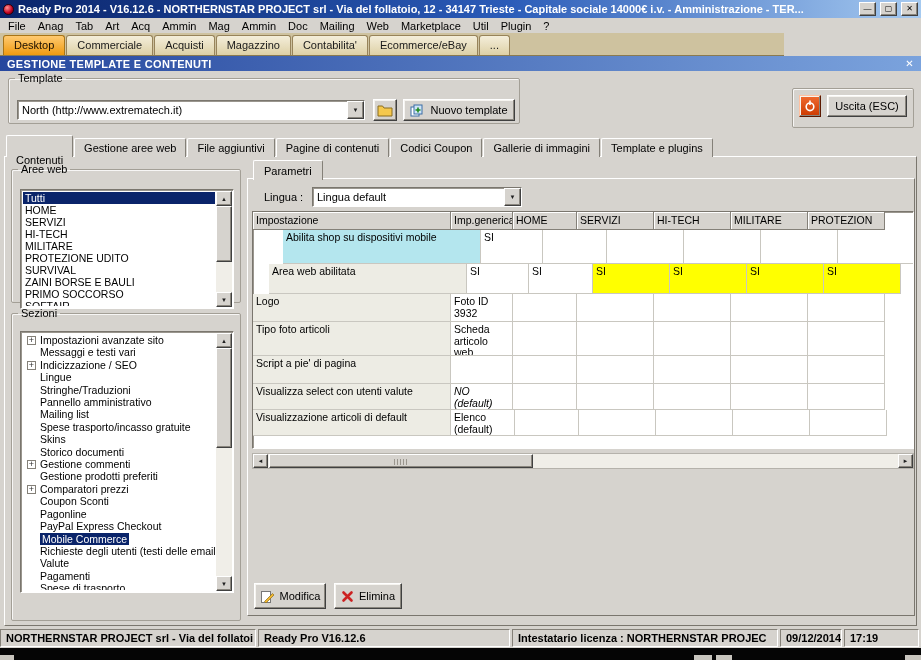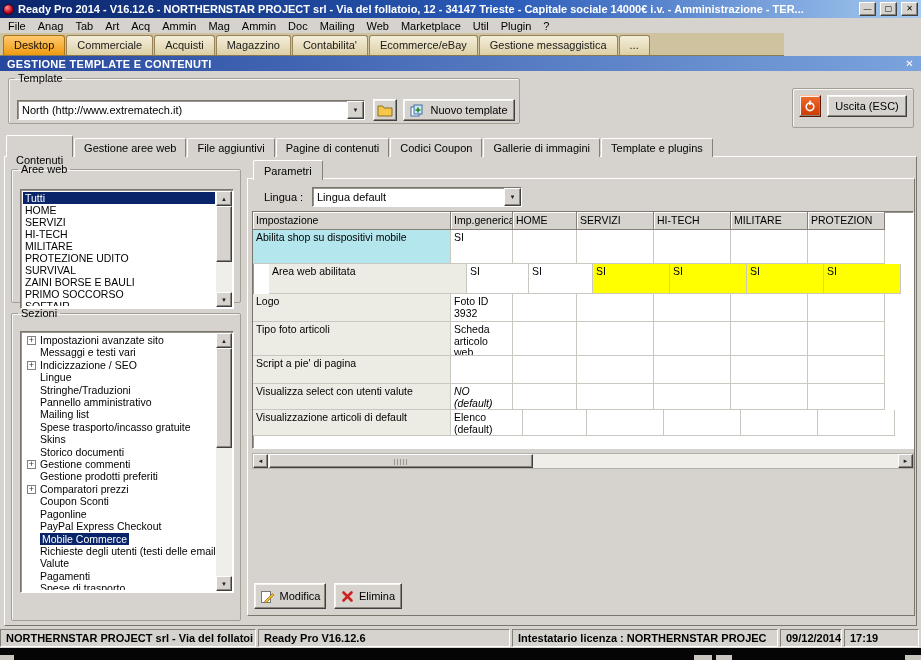--- a/index.html
+++ b/index.html
@@ -138,21 +138,20 @@
       <span class="menu-item">?</span>
     </div>
 
   <div class="maintabs" id="maintabs">
       <div class="mtab active">Desktop</div>
       <div class="mtab">Commerciale</div>
       <div class="mtab">Acquisti</div>
       <div class="mtab">Magazzino</div>
       <div class="mtab">Contabilita'</div>
       <div class="mtab">Ecommerce/eBay</div>
-      <div class="mtab">Gestione messaggistica</div>
       <div class="mtab">...</div>
     </div>
 
   <div class="panel-header">
     <span>GESTIONE TEMPLATE E CONTENUTI</span>
     <span class="panel-close">✕</span>
   </div>
 
   <fieldset style="left:792px;top:88px;width:122px;height:40px;">
     <span class="btn" style="left:6px;top:6px;width:22px;height:22px;background:linear-gradient(#f06a30,#cc3a00);border-color:#ffc0a0 #5a1800 #5a1800 #ffc0a0;">
@@ -313,21 +312,21 @@
       <div class="grid" id="grid">
           <div class="grid-row">
             <div class="grid-hcell" style="width: 198px;">Impostazione</div>
             <div class="grid-hcell" style="width: 62px;">Imp.generica</div>
             <div class="grid-hcell" style="width: 64px;">HOME</div>
             <div class="grid-hcell" style="width: 77px;">SERVIZI</div>
             <div class="grid-hcell" style="width: 77px;">HI-TECH</div>
             <div class="grid-hcell" style="width: 77px;">MILITARE</div>
             <div class="grid-hcell" style="width: 77px;">PROTEZION</div>
           </div>
-          <div class="grid-row" style="height: 34px;">
+          <div class="grid-row" style="height: 34px; padding-left: 30px;">
             <div class="grid-cell" style="width: 198px; background: rgb(180, 230, 238);">Abilita shop su dispositivi mobile</div>
             <div class="grid-cell" style="width: 62px; background: rgb(255, 255, 255);">SI</div>
             <div class="grid-cell" style="width: 64px; background: rgb(255, 255, 255);"></div>
             <div class="grid-cell" style="width: 77px; background: rgb(255, 255, 255);"></div>
             <div class="grid-cell" style="width: 77px; background: rgb(255, 255, 255);"></div>
             <div class="grid-cell" style="width: 77px; background: rgb(255, 255, 255);"></div>
             <div class="grid-cell" style="width: 77px; background: rgb(255, 255, 255);"></div>
           </div>
           <div class="grid-row" style="height: 30px; padding-left: 16px;">
             <div class="grid-cell" style="width: 198px; background: rgb(237, 236, 228);">Area web abilitata</div>
@@ -369,21 +368,21 @@
             <div class="grid-cell" style="width: 198px; background: rgb(237, 236, 228);">Visualizza select con utenti valute</div>
             <div class="grid-cell" style="width: 62px; background: rgb(255, 255, 255); font-style: italic;">NO (default)</div>
             <div class="grid-cell" style="width: 64px; background: rgb(255, 255, 255);"></div>
             <div class="grid-cell" style="width: 77px; background: rgb(255, 255, 255);"></div>
             <div class="grid-cell" style="width: 77px; background: rgb(255, 255, 255);"></div>
             <div class="grid-cell" style="width: 77px; background: rgb(255, 255, 255);"></div>
             <div class="grid-cell" style="width: 77px; background: rgb(255, 255, 255);"></div>
           </div>
           <div class="grid-row" style="height: 26px;">
             <div class="grid-cell" style="width: 198px; background: rgb(237, 236, 228);">Visualizzazione articoli di default</div>
-            <div class="grid-cell" style="width: 72px; background: rgb(255, 255, 255);">Elenco (default)</div>
+            <div class="grid-cell" style="width: 64px; background: rgb(255, 255, 255);">Elenco (default)</div>
             <div class="grid-cell" style="width: 64px; background: rgb(255, 255, 255);"></div>
             <div class="grid-cell" style="width: 77px; background: rgb(255, 255, 255);"></div>
             <div class="grid-cell" style="width: 77px; background: rgb(255, 255, 255);"></div>
             <div class="grid-cell" style="width: 77px; background: rgb(255, 255, 255);"></div>
             <div class="grid-cell" style="width: 77px; background: rgb(255, 255, 255);"></div>
           </div>
         </div>
 
       <div class="hscroll" style="left:4px;top:274px;width:662px;">
         <span class="sb-btn" style="left:0;top:0;width:15px;height:14px;">◄</span>

